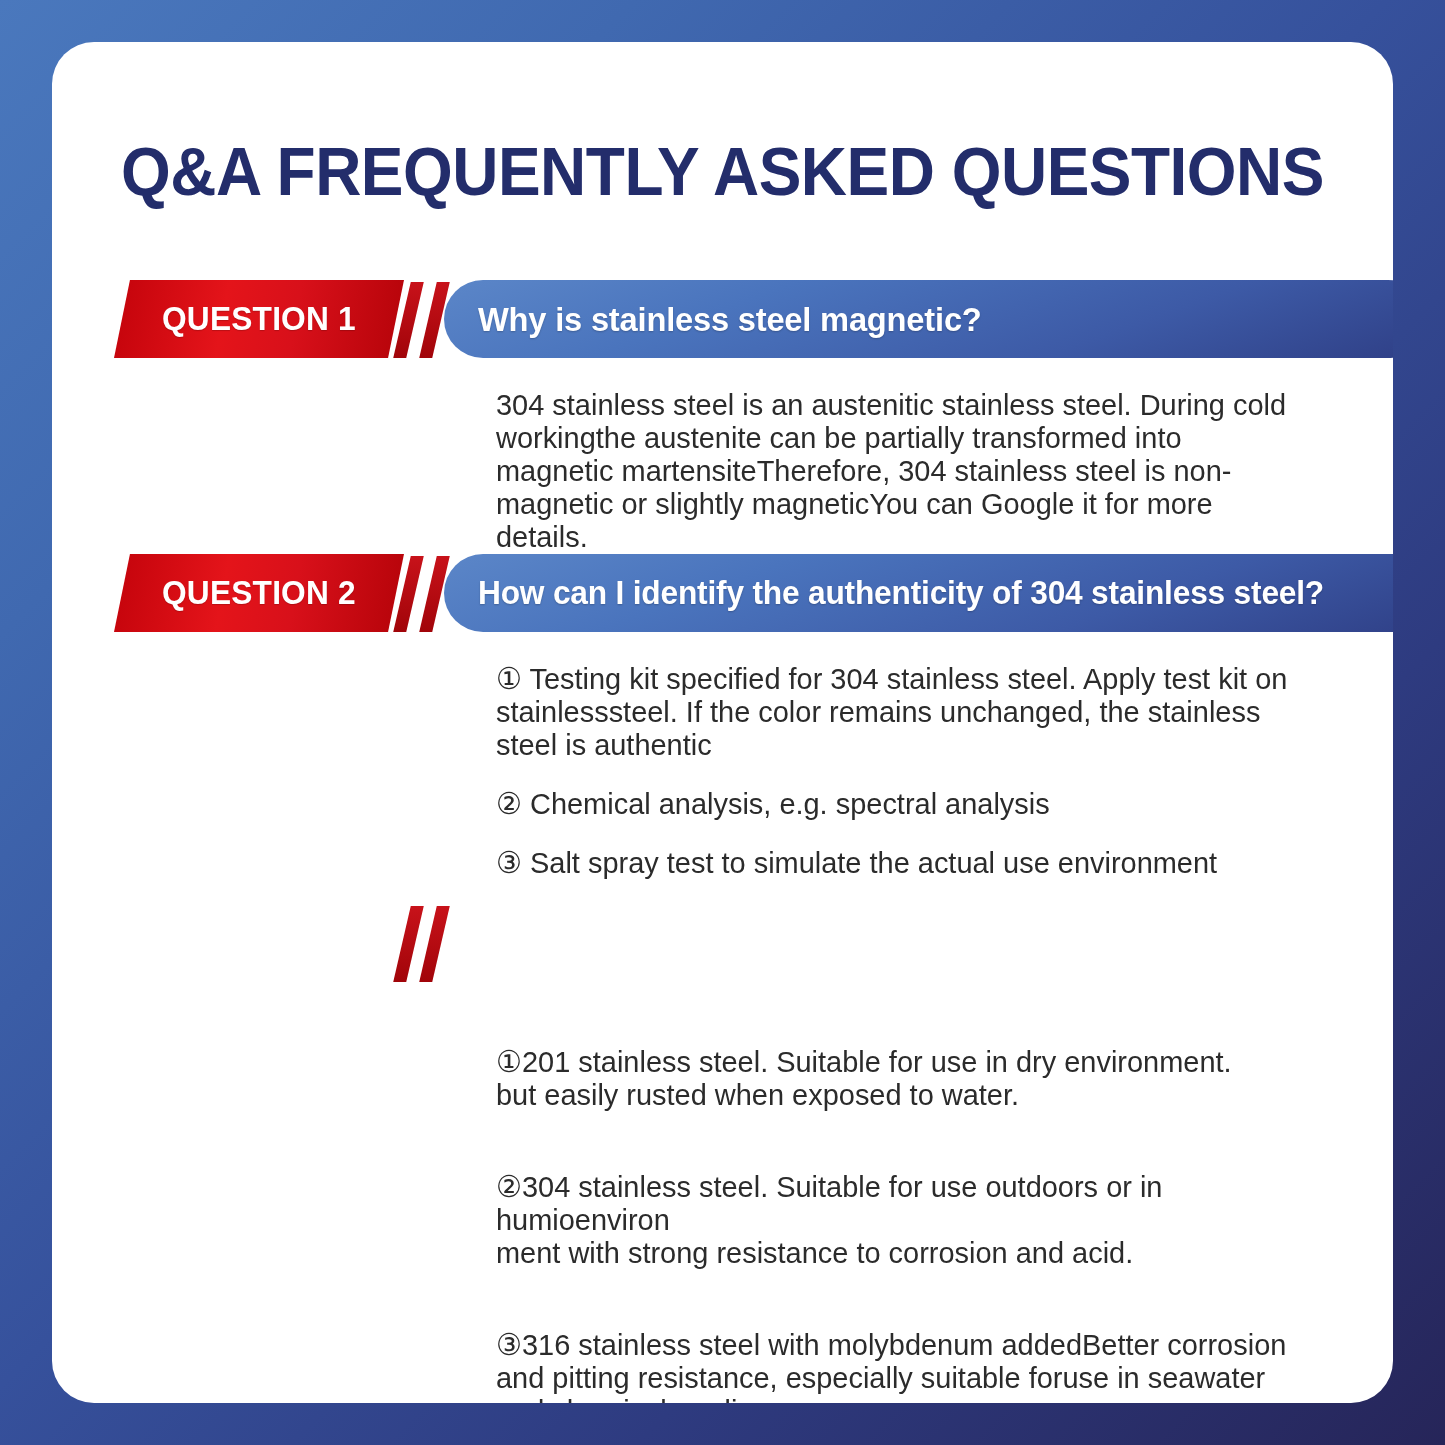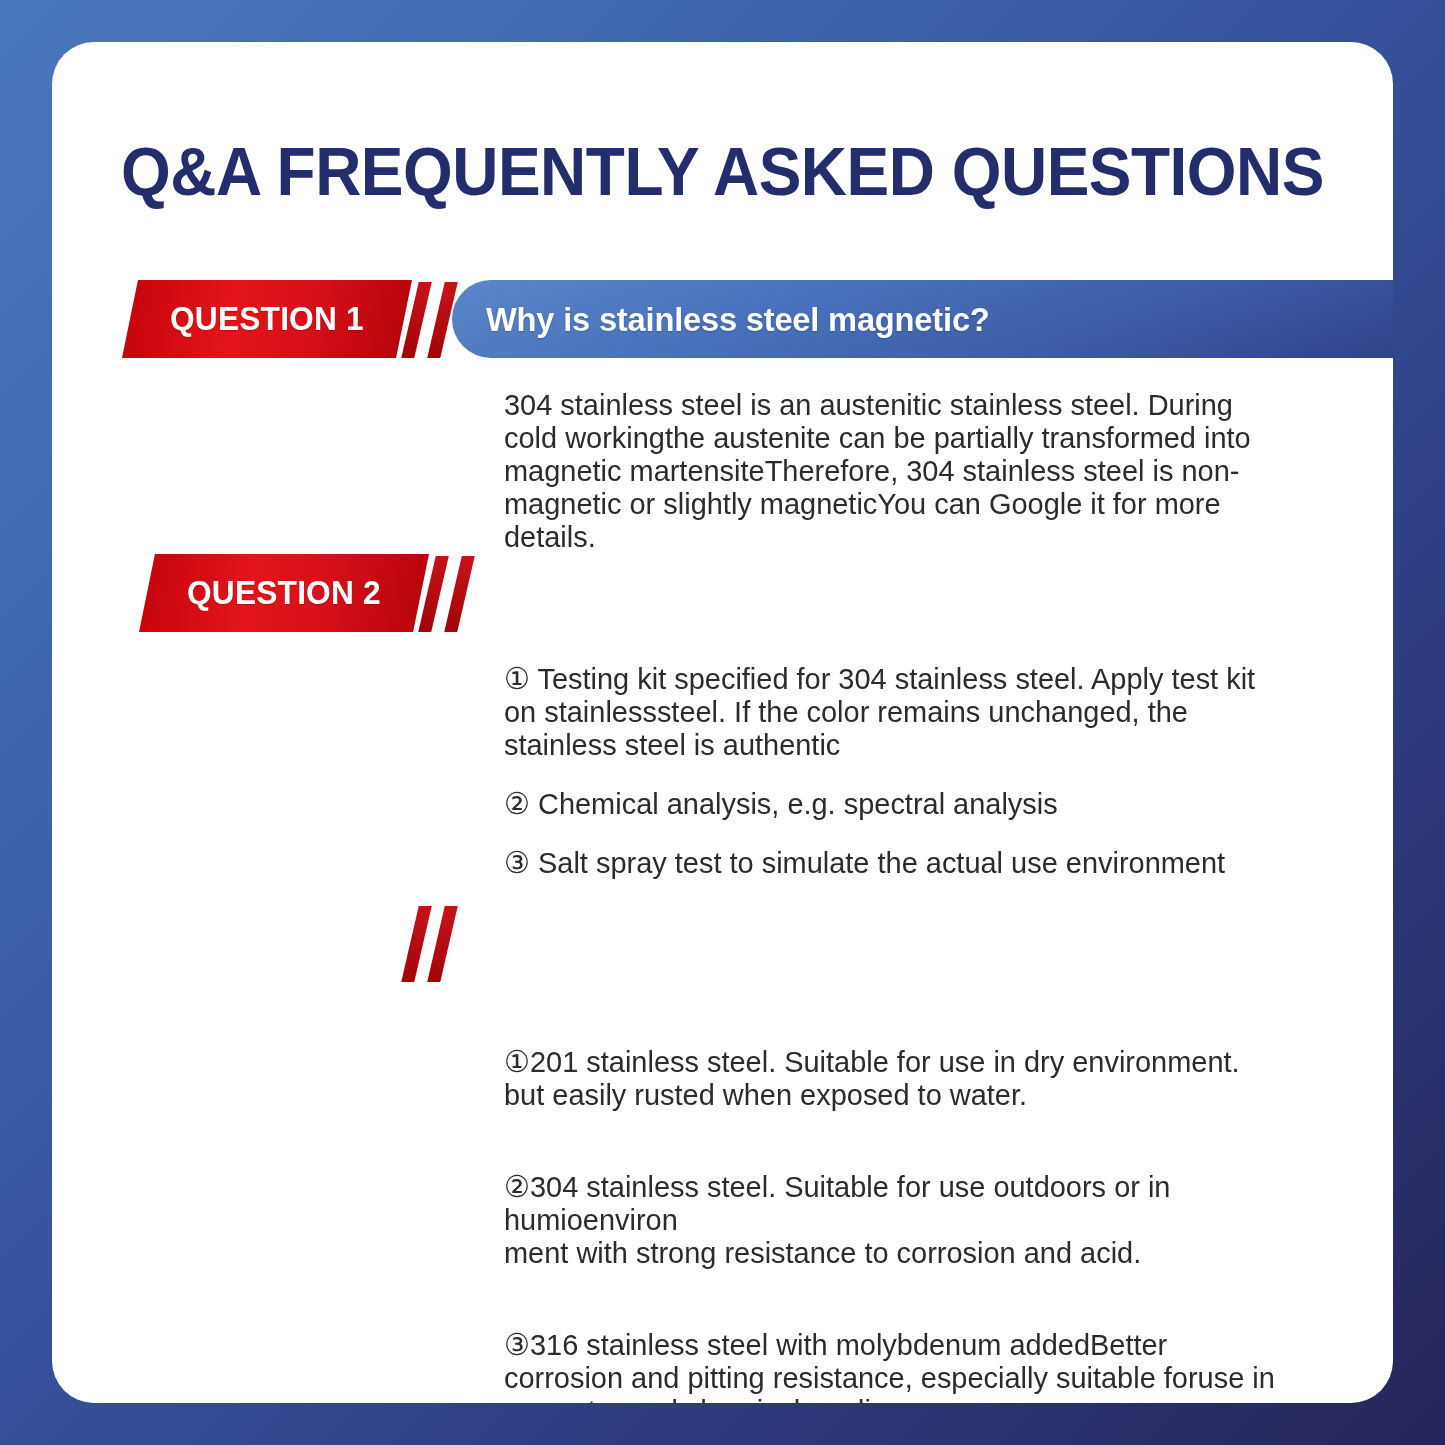--- a/index.html
+++ b/index.html
@@ -33,21 +33,21 @@
     color:#232d6b;
     font-family:"Liberation Sans", sans-serif;
     font-weight:700;
     font-size:68px;
     letter-spacing:-0.5px;
     transform:scaleX(0.94);
     white-space:nowrap;
   }
 
   
-  .qa{position:absolute;left:8px;right:0;}
+  .qa{position:absolute;left:0;right:0;}
   .qa-head{position:relative;height:82px;}
 
   
   .tag{
     position:absolute;
     left:62px;
     top:0;
     width:290px;
     height:78px;
     background:linear-gradient(100deg,#c3030b 0%, #e4141a 38%, #d8101a 62%, #b50309 100%);
@@ -127,27 +127,30 @@
         <div class="slash s2"></div>
         <div class="pill" style="width:983px;">
           <span class="pill-label">Why is stainless steel magnetic?</span>
         </div>
       </div>
       <div class="qa-body" style="top:108px;">
         <p>304 stainless steel is an austenitic stainless steel. During cold workingthe austenite can be partially transformed into magnetic martensiteTherefore, 304 stainless steel is non-magnetic or slightly magneticYou can Google it for more details.</p>
       </div>
     </div>
 
-    <div class="qa" style="top:512px;padding-left:17px;">
+    <div class="qa" style="top:512px;">
       <div class="qa-head">
         <div class="tag">
           <span class="tag-label">QUESTION 2</span>
         </div>
         <div class="slash s1"></div>
         <div class="slash s2"></div>
+        <div class="pill" style="width:1000px;">
+          <span class="pill-label" style="font-size:33px;">How can I identify the authenticity of 304 stainless steel?</span>
+        </div>
       </div>
       <div class="qa-body" style="top:108px;">
         <p>① Testing kit specified for 304 stainless steel. Apply test kit on stainlesssteel. If the color remains unchanged, the stainless steel is authentic</p>
         <p>② Chemical analysis, e.g. spectral analysis</p>
         <p>③ Salt spray test to simulate the actual use environment</p>
       </div>
     </div>
 
     <div class="qa" style="top:862px;">
       <div class="qa-head">

